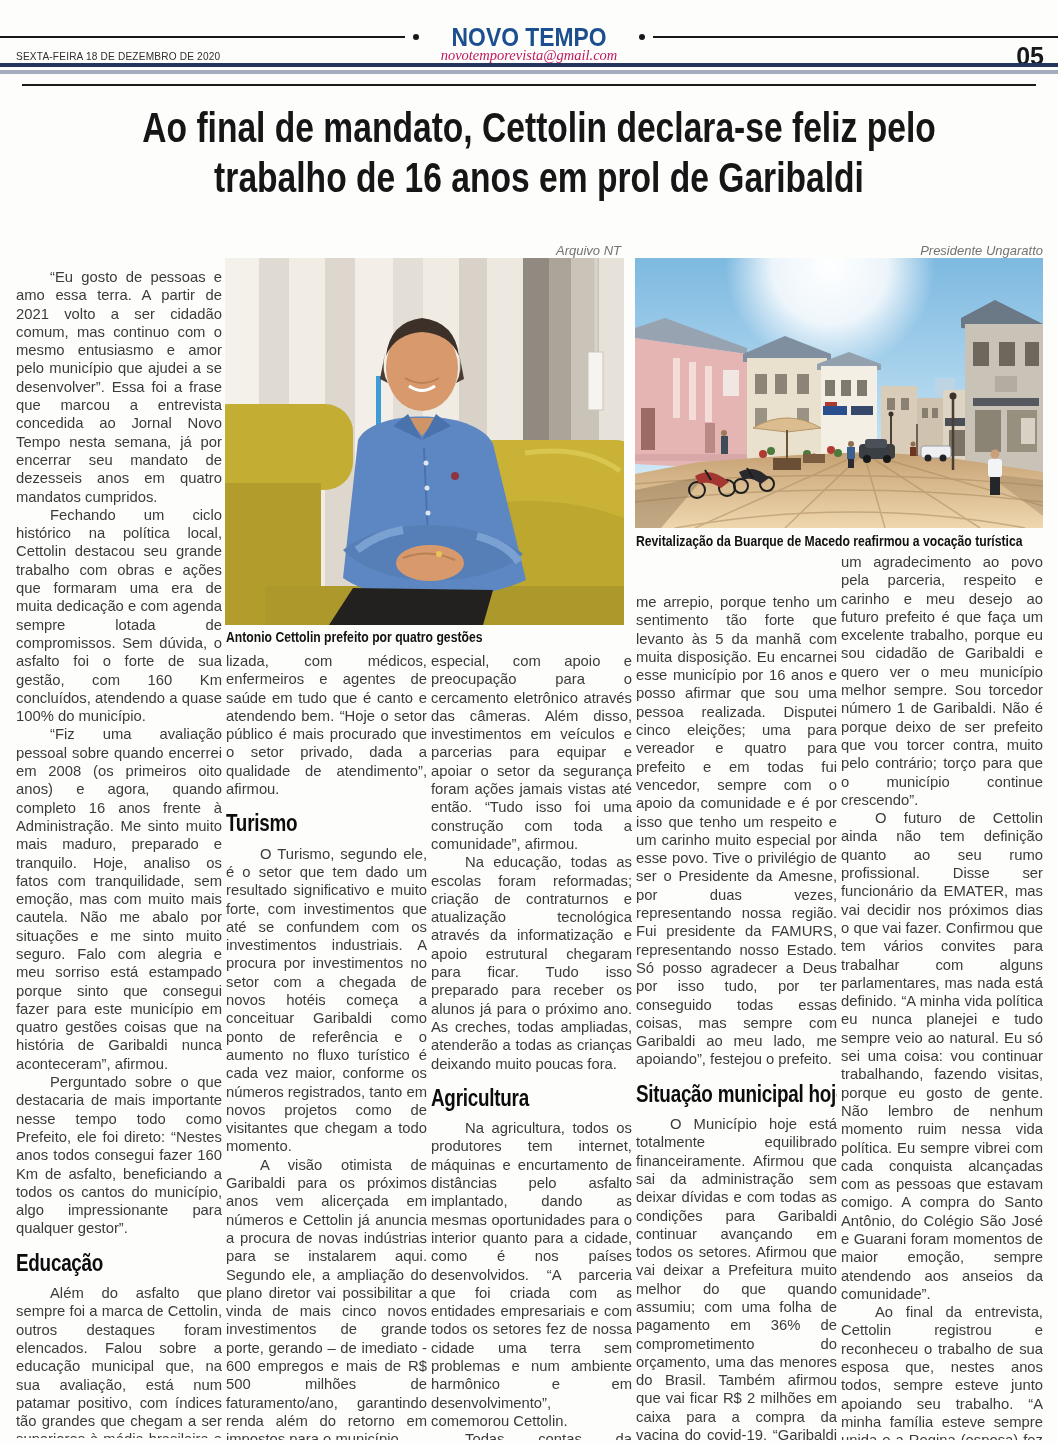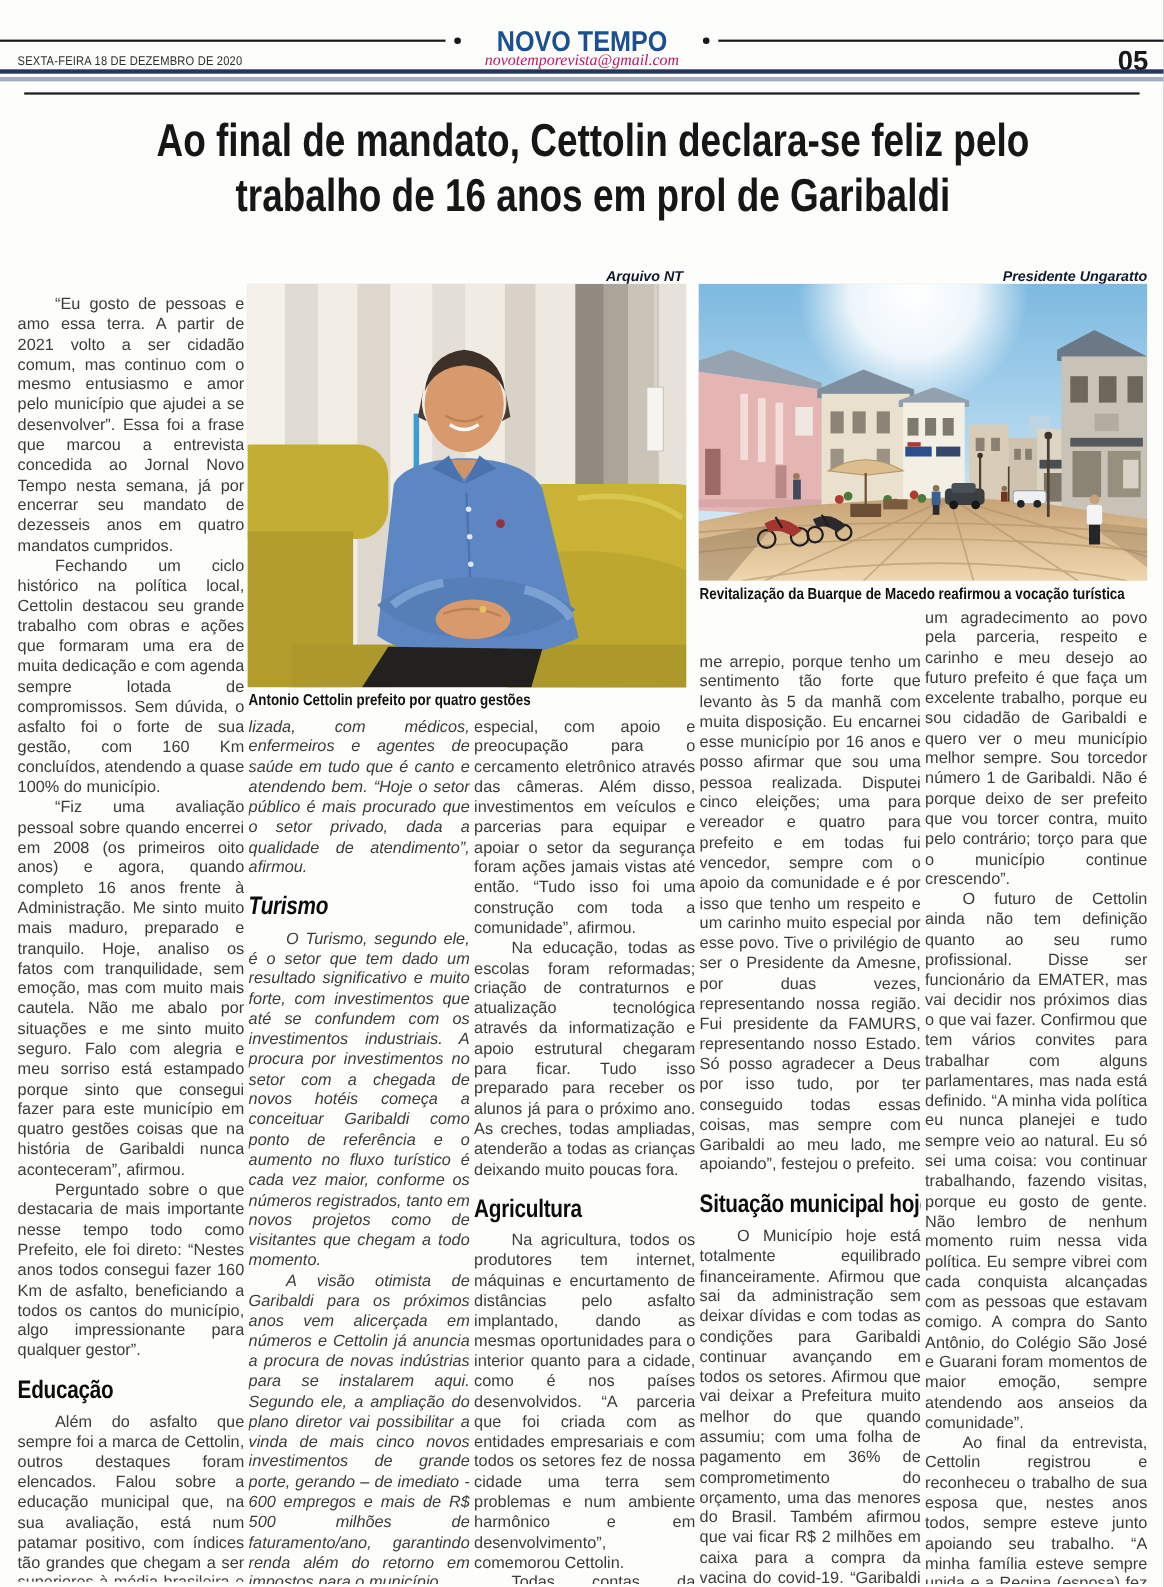--- a/index.html
+++ b/index.html
@@ -26,36 +26,36 @@
   .rule-gray{ position:absolute; top:70px; left:0; width:1058px; height:4px;
     background:var(--rule-gray,#a3adbf); }
   .rule-thin{ position:absolute; top:84px; left:22px; width:1014px; height:2px; background:#1a1a1a; }
   
   .headline{ position:absolute; top:103px; left:0; width:1058px; text-align:center;
     font-weight:bold; color:#161616; font-size:42px; line-height:50px;padding-left:20px; }
   .headline .tl{ display:block; transform:scaleX(.8); white-space:nowrap; }
   .standfirst{ position:absolute; top:207px; left:0; width:1058px; text-align:center;
     font-family:"Liberation Serif", serif; font-style:italic; font-weight:bold;
     font-size:19.5px; color:#101010; }
-  .credit{ position:absolute; font-style:italic; font-size:13px; color:#0f172a;font-weight:bold; }
+  .credit{ position:absolute; font-style:italic; font-size:13px; color:#737373; }
   #credit1{ top:243px; left:225px; width:396px; text-align:right; }
   #credit2{ top:243px; left:635px; width:408px; text-align:right; }
   
   .photo{ position:absolute; overflow:hidden; background:#ddd; }
   #photo1{ left:225px; top:258px; width:399px; height:367px; }
   #photo2{ left:635px; top:258px; width:408px; height:270px; }
   .caption{ position:absolute; font-weight:bold; font-size:14.5px; color:#111;
     transform:scaleX(.84); transform-origin:left; white-space:nowrap; }
   #caption1{ left:226px; top:629px; }
   #caption2{ left:636px; top:533px; }
   
   .col{ position:absolute; overflow:hidden; text-align:justify;
     font-size:14.8px; line-height:18.3px; color:#3b3b3b; }
   #col1{ left:16px;  top:268px; width:206px; height:1170px; }
-  #col2{ left:226px; top:652px; width:201px; height:788px;font-style:italic; }
+  #col2{ left:226px; top:652px; width:201px; height:788px; }
   #col3{ left:431px; top:652px; width:201px; height:788px; }
   #col4{ left:636px; top:580px; width:201px; height:887px;margin-top:13px; }
   #col5{ left:841px; top:553px; width:202px; height:887px; }
   .col p{ text-indent:34px; }
   .col p.cont{ text-indent:0; }
   .col h3{ font-size:23px; font-weight:bold; color:#0c0c0c; margin:16px 0 12px;
     transform:scaleX(.82); transform-origin:left; white-space:nowrap; letter-spacing:-.3px; }
 </style>
 </head>
 <body>

